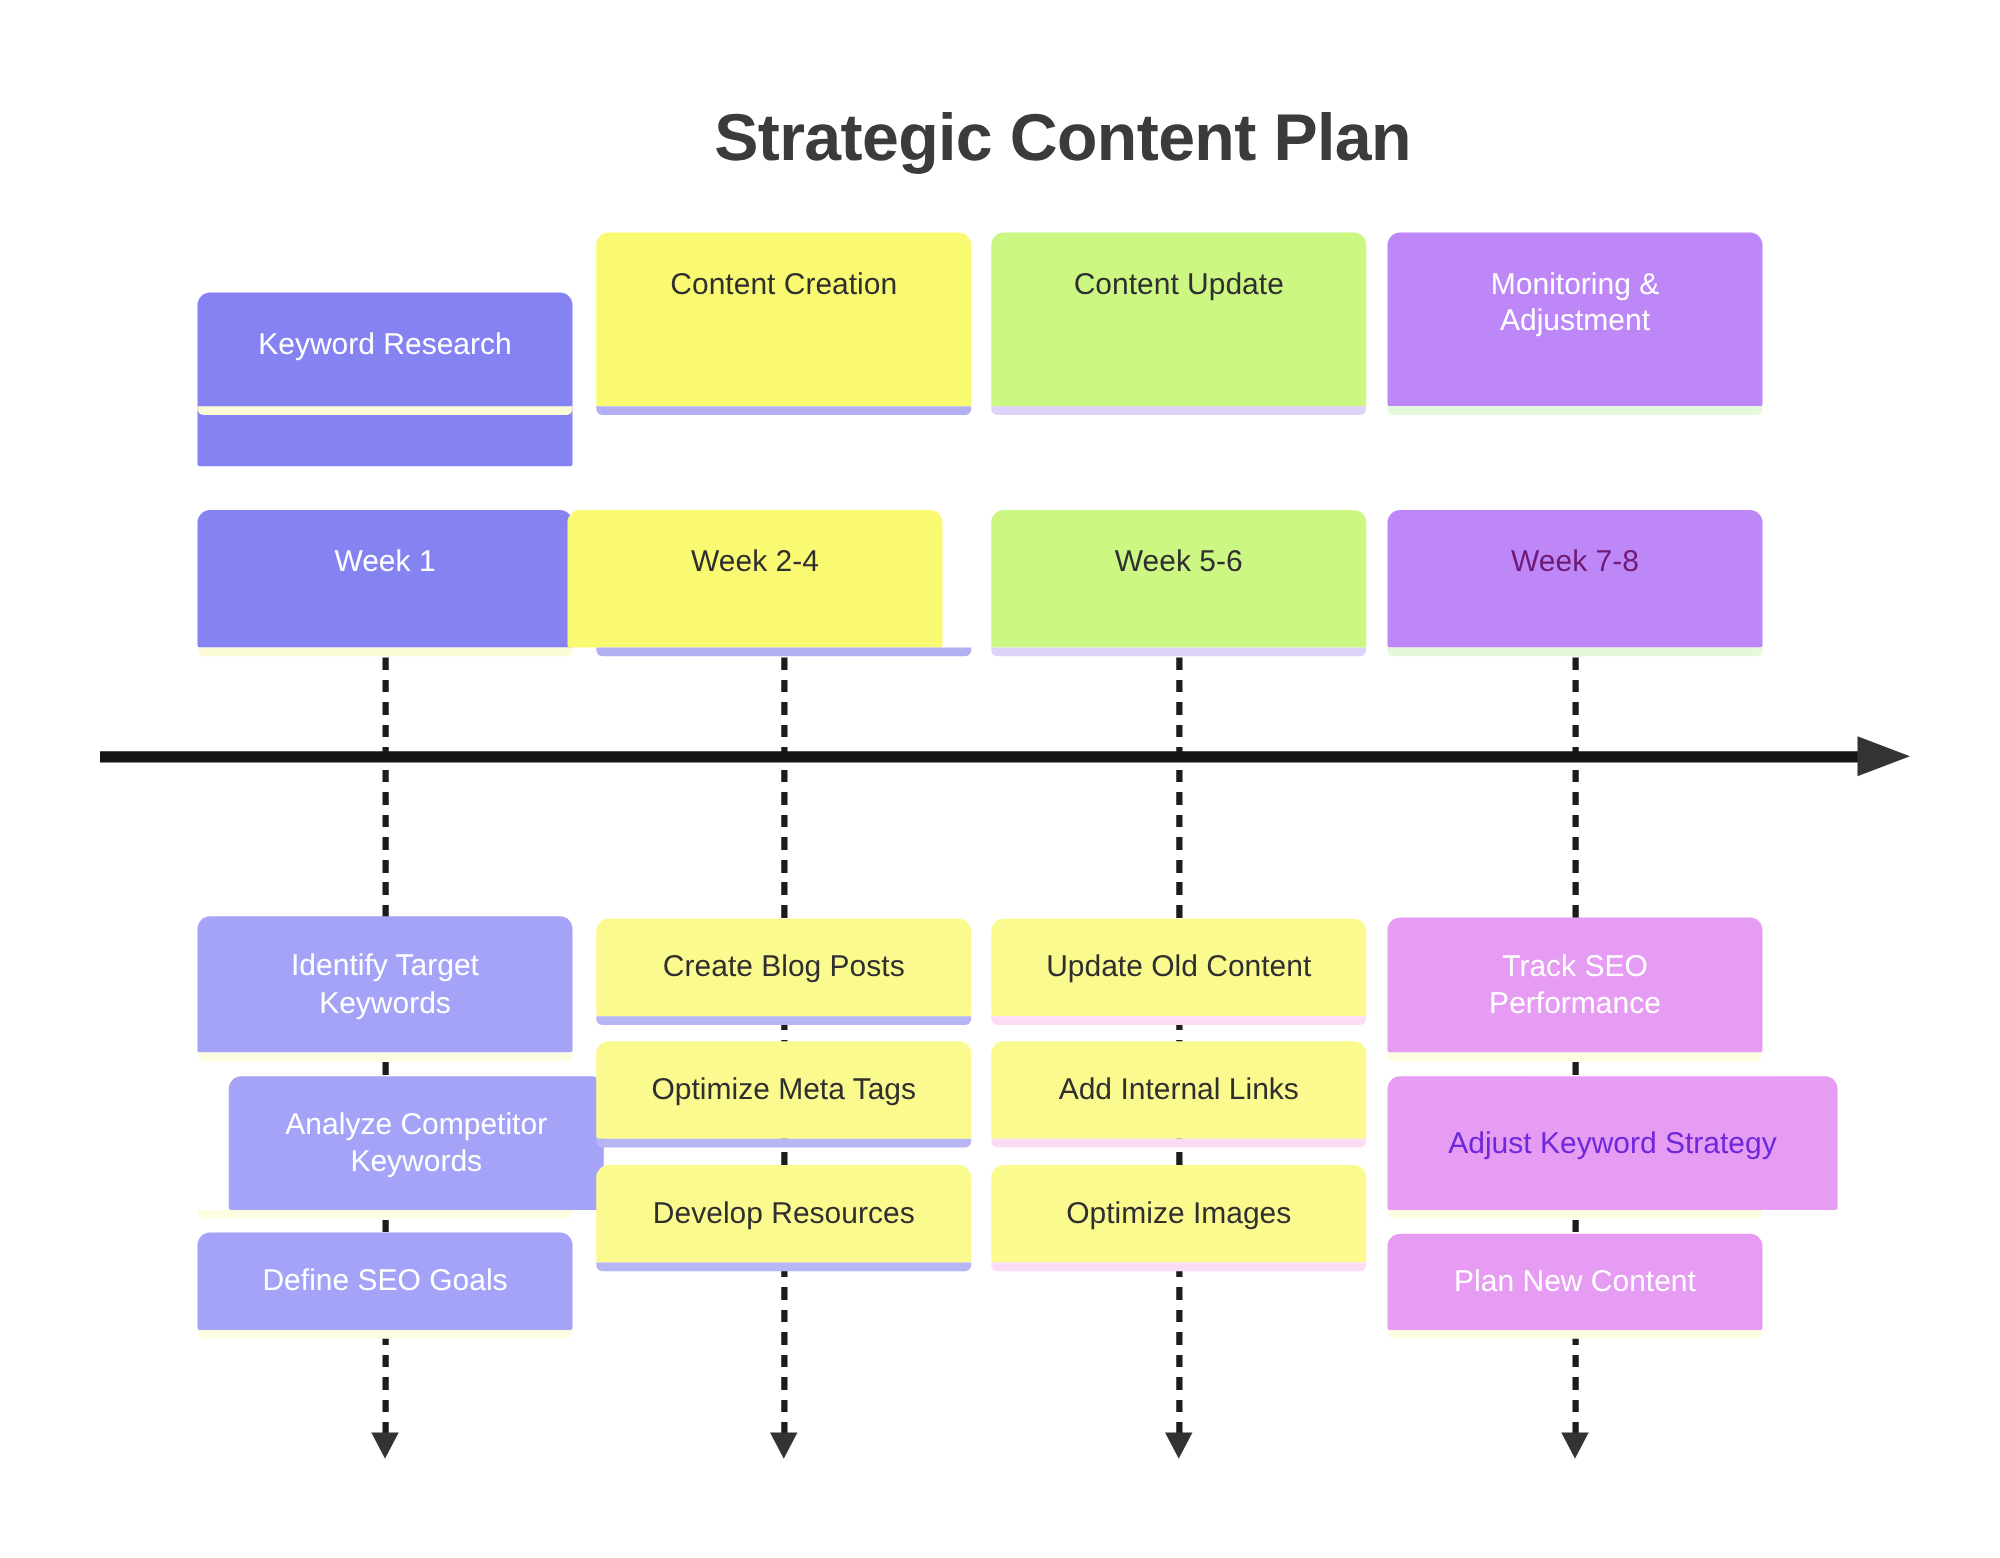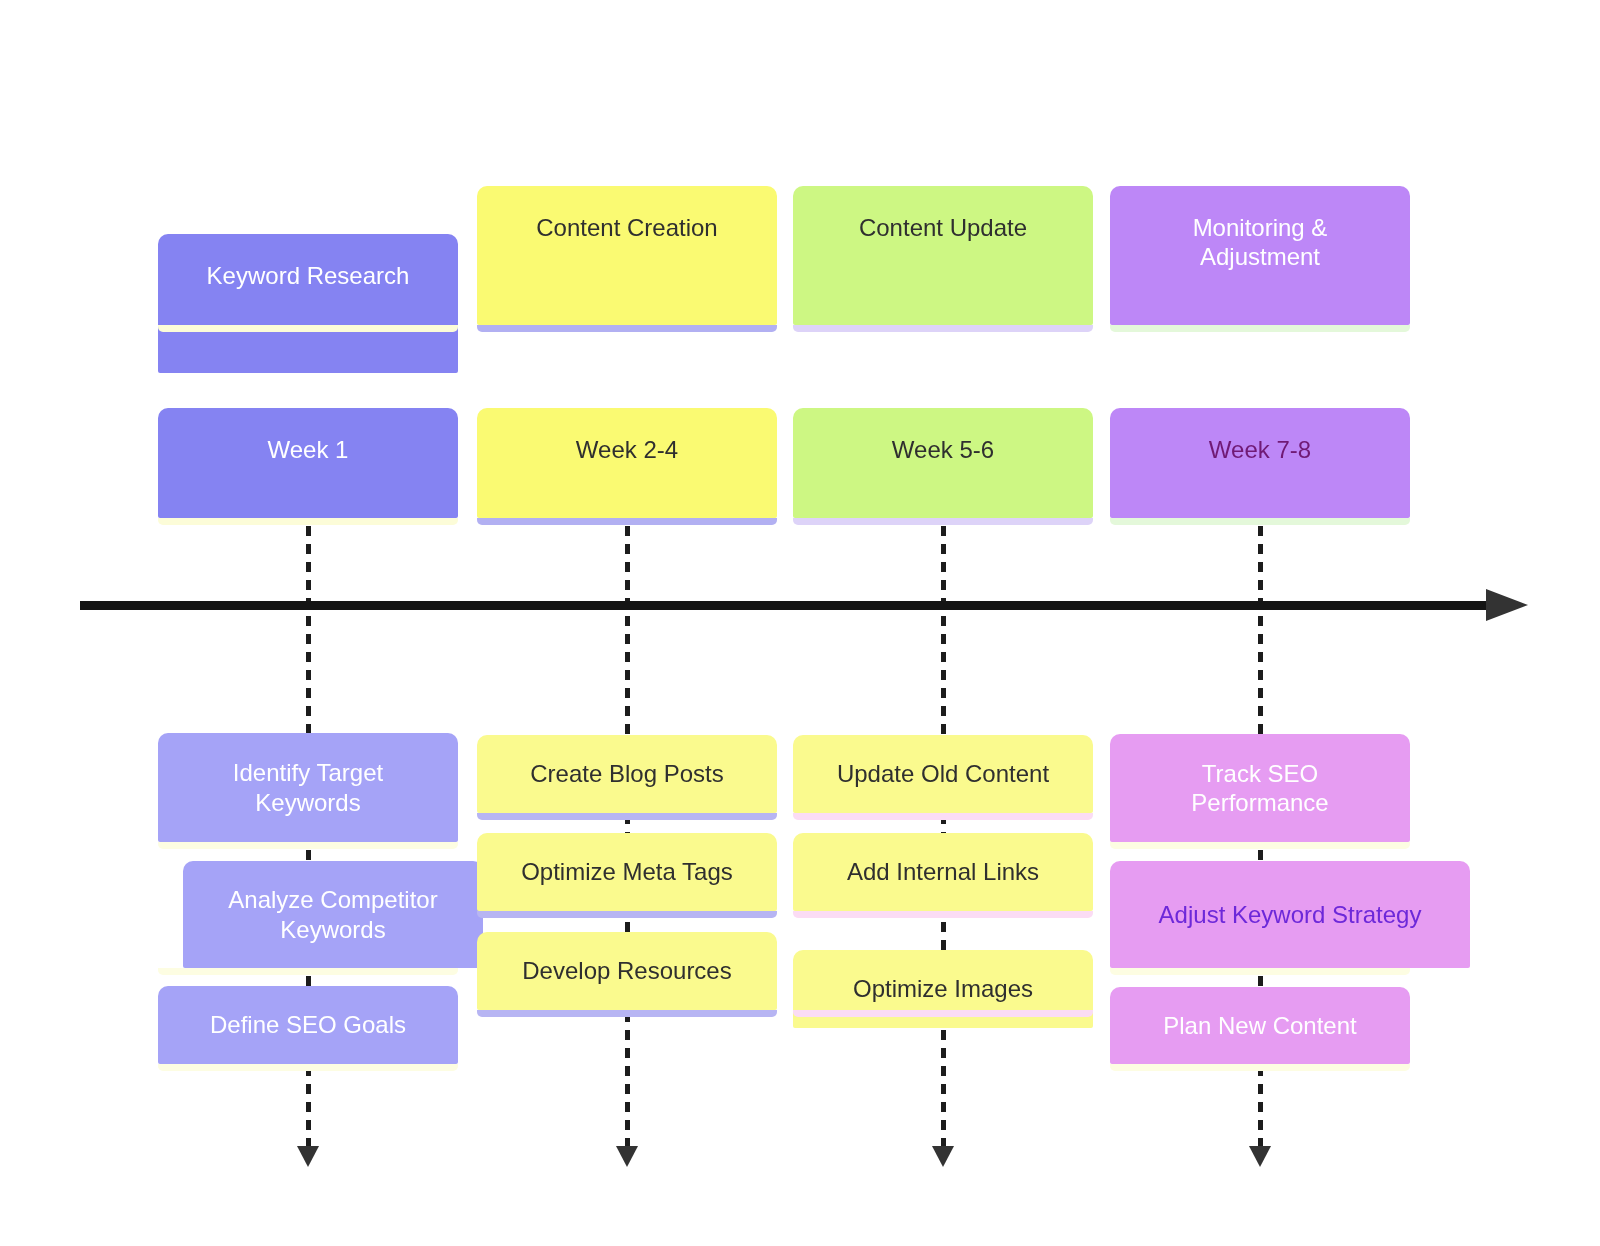--- a/index.html
+++ b/index.html
@@ -85,58 +85,59 @@
     z-index: 2;
     border-top: 16px solid transparent;
     border-bottom: 16px solid transparent;
     border-left: 42px solid #333333;
   }
 </style>
 </head>
 <body>
 
 <div id="canvas">
+  <h1 class="title">Strategic Content Plan</h1>
   <div class="timeline-line" style="background: rgb(20, 20, 20);"></div>
   <div class="timeline-arrowhead" style="border-left-color: rgb(51, 51, 51);"></div>
   <div id="columns-root">
       <div class="dashed-line" style="left: 305.5px; top: 526px; height: 621px;"></div>
       <div class="down-arrowhead" style="left: 297px; top: 1146px; border-top-color: rgb(51, 51, 51);"></div>
       <div class="box header-box" style="left: 158px; top: 186px; width: 300px; height: 139px; background: rgb(133, 131, 242); color: rgb(255, 255, 255); margin-top: 48px;">Keyword Research</div>
       <div class="strip" style="left: 158px; top: 325px; width: 300px; height: 7px; background: rgb(252, 252, 216);"></div>
       <div class="box header-box" style="left: 158px; top: 408px; width: 300px; height: 110px; background: rgb(133, 131, 242); color: rgb(255, 255, 255);">Week 1</div>
       <div class="strip" style="left: 158px; top: 518px; width: 300px; height: 7px; background: rgb(252, 252, 216);"></div>
       <div class="box task-box" style="left: 158px; top: 733px; width: 300px; height: 109px; background: rgb(165, 163, 247); color: rgb(255, 255, 255);">Identify Target Keywords</div>
       <div class="strip" style="left: 158px; top: 842px; width: 300px; height: 7px; background: rgb(253, 253, 226);"></div>
       <div class="box task-box" style="left: 158px; top: 861px; width: 300px; height: 107px; background: rgb(165, 163, 247); color: rgb(255, 255, 255); margin-left: 25px;">Analyze Competitor Keywords</div>
       <div class="strip" style="left: 158px; top: 968px; width: 300px; height: 7px; background: rgb(253, 253, 226);"></div>
       <div class="box task-box" style="left: 158px; top: 986px; width: 300px; height: 78px; background: rgb(165, 163, 247); color: rgb(255, 255, 255);">Define SEO Goals</div>
       <div class="strip" style="left: 158px; top: 1064px; width: 300px; height: 7px; background: rgb(253, 253, 226);"></div>
       <div class="dashed-line" style="left: 624.5px; top: 526px; height: 621px;"></div>
       <div class="down-arrowhead" style="left: 616px; top: 1146px; border-top-color: rgb(51, 51, 51);"></div>
       <div class="box header-box" style="left: 477px; top: 186px; width: 300px; height: 139px; background: rgb(250, 250, 114); color: rgb(47, 47, 47);">Content Creation</div>
       <div class="strip" style="left: 477px; top: 325px; width: 300px; height: 7px; background: rgb(178, 176, 242);"></div>
-      <div class="box header-box" style="left: 477px; top: 408px; width: 300px; height: 110px; background: rgb(250, 250, 114); color: rgb(47, 47, 47);">Week 2-4</div>
+      <div class="box header-box" style="left: 454px; top: 408px; width: 300px; height: 110px; background: rgb(250, 250, 114); color: rgb(47, 47, 47);">Week 2-4</div>
       <div class="strip" style="left: 477px; top: 518px; width: 300px; height: 7px; background: rgb(178, 176, 242);"></div>
       <div class="box task-box" style="left: 477px; top: 735px; width: 300px; height: 78px; background: rgb(250, 250, 142); color: rgb(47, 47, 47);">Create Blog Posts</div>
       <div class="strip" style="left: 477px; top: 813px; width: 300px; height: 7px; background: rgb(183, 181, 243);"></div>
       <div class="box task-box" style="left: 477px; top: 833px; width: 300px; height: 78px; background: rgb(250, 250, 142); color: rgb(47, 47, 47);">Optimize Meta Tags</div>
       <div class="strip" style="left: 477px; top: 911px; width: 300px; height: 7px; background: rgb(183, 181, 243);"></div>
       <div class="box task-box" style="left: 477px; top: 932px; width: 300px; height: 78px; background: rgb(250, 250, 142); color: rgb(47, 47, 47);">Develop Resources</div>
       <div class="strip" style="left: 477px; top: 1010px; width: 300px; height: 7px; background: rgb(183, 181, 243);"></div>
       <div class="dashed-line" style="left: 940.5px; top: 526px; height: 621px;"></div>
       <div class="down-arrowhead" style="left: 932px; top: 1146px; border-top-color: rgb(51, 51, 51);"></div>
       <div class="box header-box" style="left: 793px; top: 186px; width: 300px; height: 139px; background: rgb(205, 247, 131); color: rgb(47, 47, 47);">Content Update</div>
       <div class="strip" style="left: 793px; top: 325px; width: 300px; height: 7px; background: rgb(221, 211, 248);"></div>
       <div class="box header-box" style="left: 793px; top: 408px; width: 300px; height: 110px; background: rgb(205, 247, 131); color: rgb(47, 47, 47);">Week 5-6</div>
       <div class="strip" style="left: 793px; top: 518px; width: 300px; height: 7px; background: rgb(221, 211, 248);"></div>
       <div class="box task-box" style="left: 793px; top: 735px; width: 300px; height: 78px; background: rgb(250, 250, 142); color: rgb(47, 47, 47);">Update Old Content</div>
       <div class="strip" style="left: 793px; top: 813px; width: 300px; height: 7px; background: rgb(251, 220, 244);"></div>
       <div class="box task-box" style="left: 793px; top: 833px; width: 300px; height: 78px; background: rgb(250, 250, 142); color: rgb(47, 47, 47);">Add Internal Links</div>
       <div class="strip" style="left: 793px; top: 911px; width: 300px; height: 7px; background: rgb(251, 220, 244);"></div>
-      <div class="box task-box" style="left: 793px; top: 932px; width: 300px; height: 78px; background: rgb(250, 250, 142); color: rgb(47, 47, 47); margin-top: 18px;">Optimize Images</div>
+      <div class="box task-box" style="left: 793px; top: 932px; width: 300px; height: 78px; background: rgb(250, 250, 142); color: rgb(47, 47, 47);">Optimize Images</div>
       <div class="strip" style="left: 793px; top: 1010px; width: 300px; height: 7px; background: rgb(251, 220, 244);"></div>
       <div class="dashed-line" style="left: 1257.5px; top: 526px; height: 621px;"></div>
       <div class="down-arrowhead" style="left: 1249px; top: 1146px; border-top-color: rgb(51, 51, 51);"></div>
       <div class="box header-box" style="left: 1110px; top: 186px; width: 300px; height: 139px; background: rgb(189, 135, 247); color: rgb(255, 255, 255);">Monitoring &amp; Adjustment</div>
       <div class="strip" style="left: 1110px; top: 325px; width: 300px; height: 7px; background: rgb(228, 248, 218);"></div>
       <div class="box header-box" style="left: 1110px; top: 408px; width: 300px; height: 110px; background: rgb(189, 135, 247); color: #701a75;">Week 7-8</div>
       <div class="strip" style="left: 1110px; top: 518px; width: 300px; height: 7px; background: rgb(228, 248, 218);"></div>
       <div class="box task-box" style="left: 1110px; top: 734px; width: 300px; height: 108px; background: rgb(230, 156, 242); color: rgb(255, 255, 255);">Track SEO Performance</div>
       <div class="strip" style="left: 1110px; top: 842px; width: 300px; height: 7px; background: rgb(253, 253, 226);"></div>
       <div class="box task-box" style="left: 1110px; top: 861px; width: 360px; height: 107px; background: rgb(230, 156, 242); color: #6d28d9;">Adjust Keyword Strategy</div>

